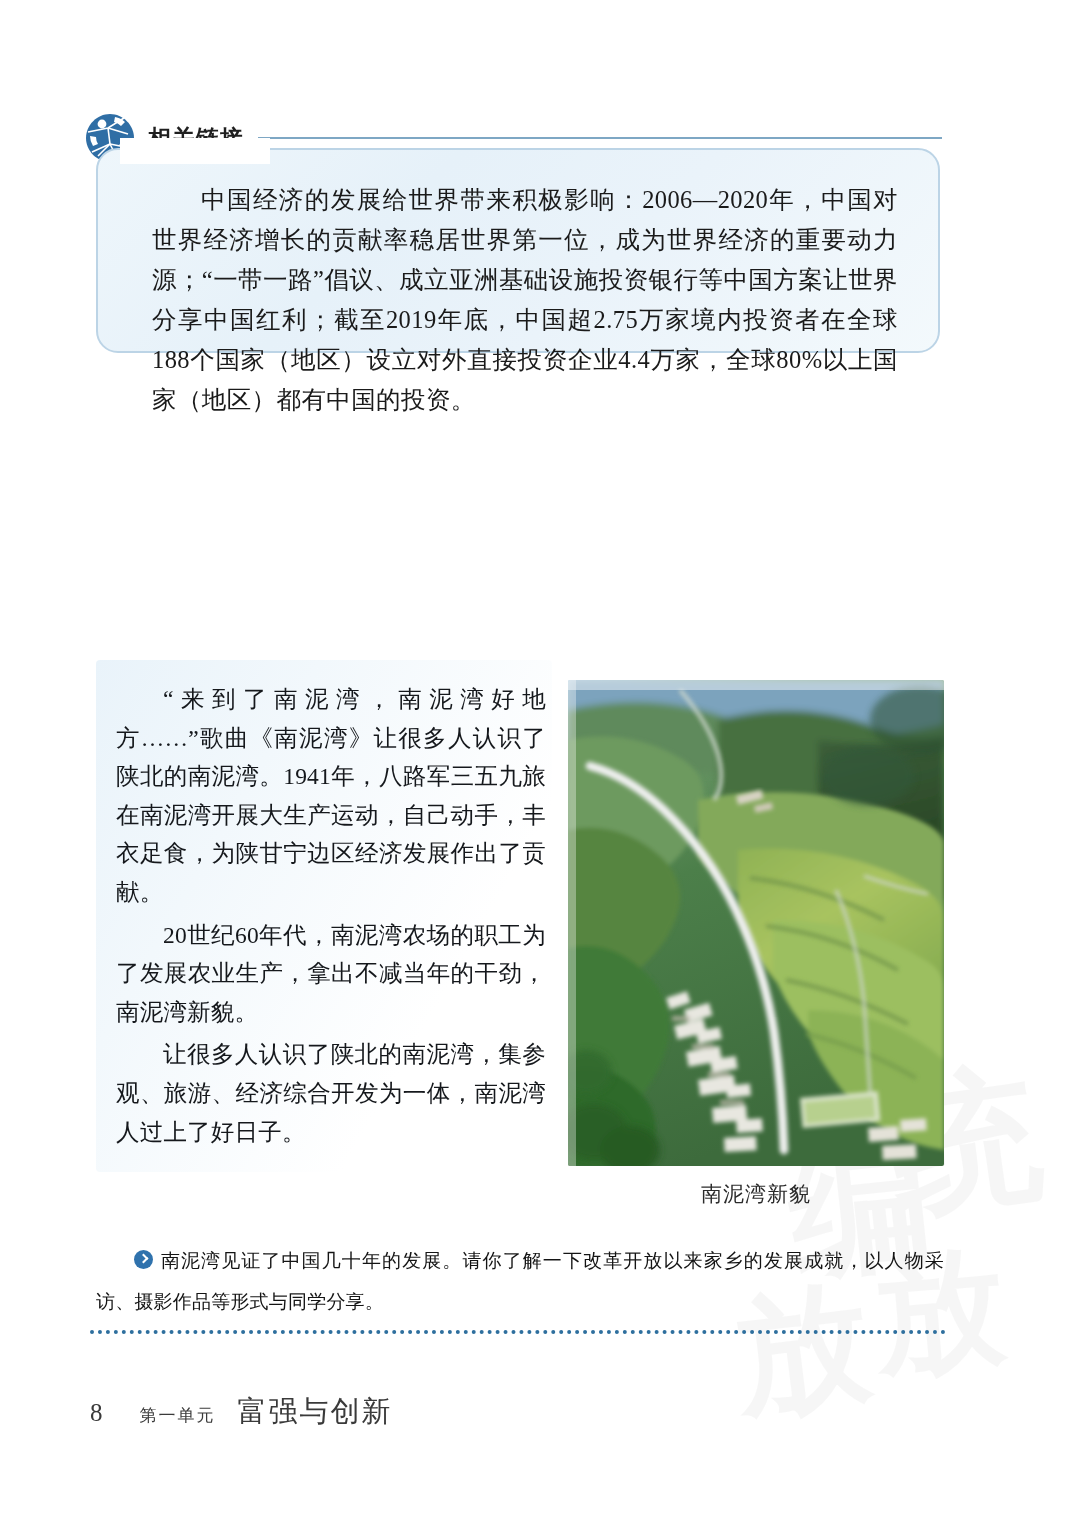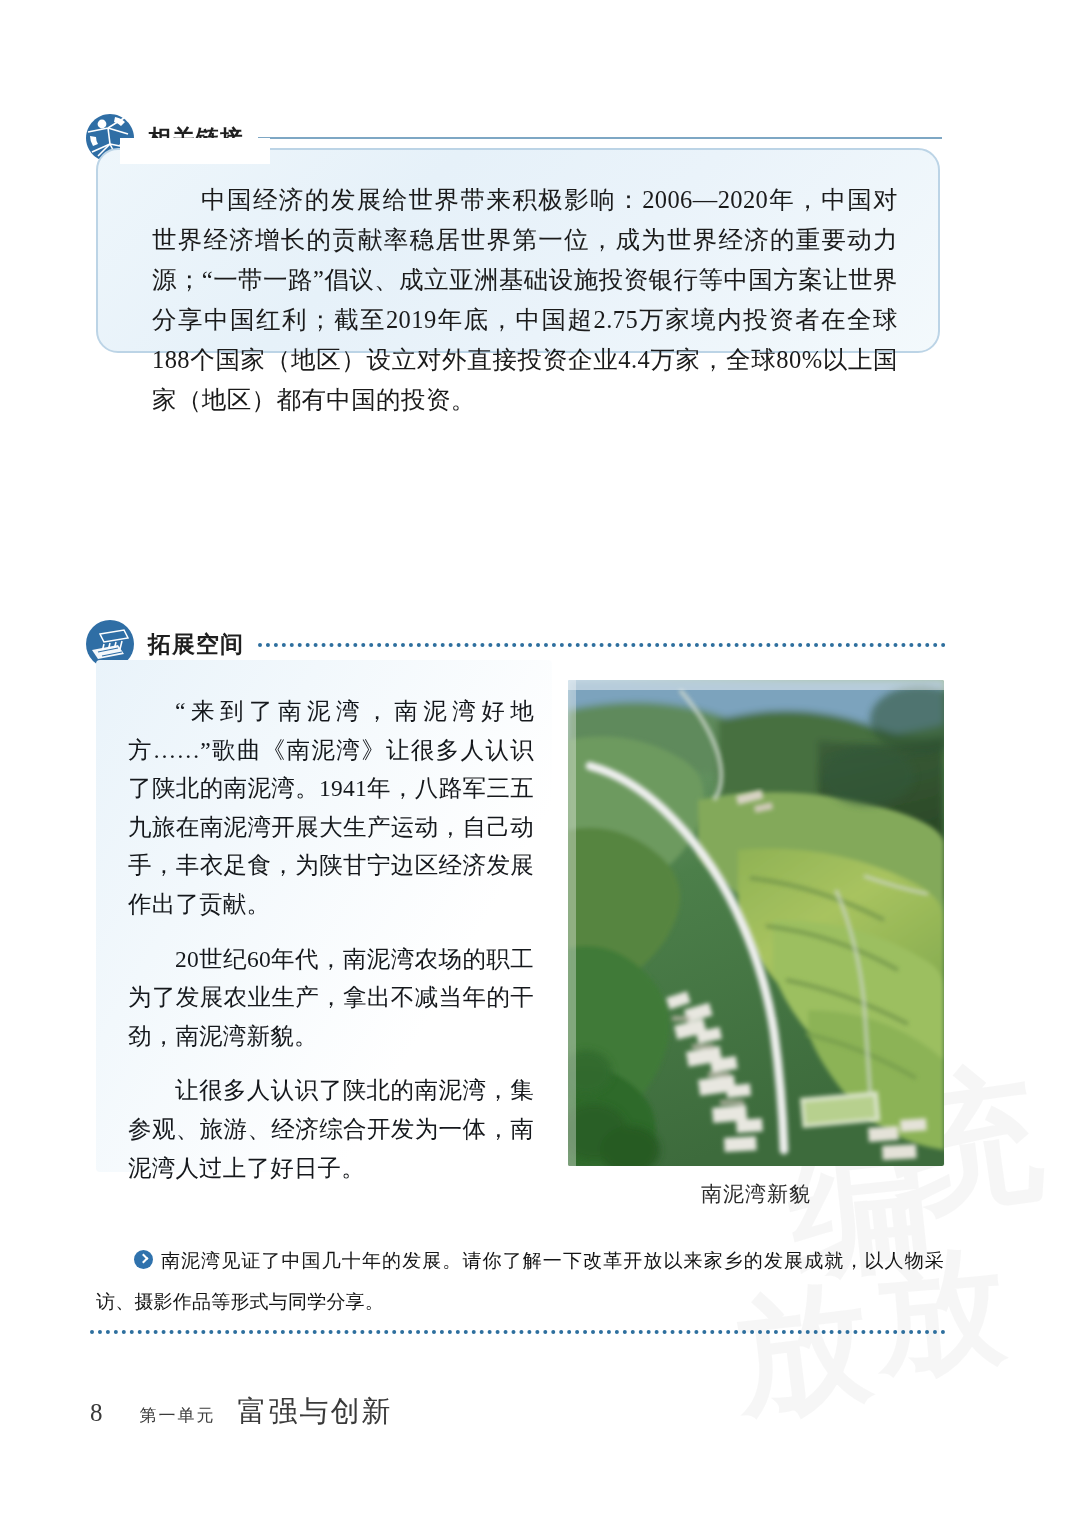--- a/index.html
+++ b/index.html
@@ -150,21 +150,21 @@
     top: 676px;
     width: 438px;
     font-family: "Liberation Serif", "DejaVu Serif", serif;
     font-size: 23.5px;
     line-height: 38.6px;
     color: #15181c;
     text-align: justify;
     text-justify: inter-character;
     letter-spacing: .2px;
   }
-  .expand-text p { margin: 16px; text-indent: 2em; }
+  .expand-text p { margin: 4px; text-indent: 2em; }
 
   
   .photo-wrap {
     position: absolute;
     left: 568px;
     top: 680px;
     width: 376px;
     height: 486px;
   }
   .photo {
@@ -291,43 +291,20 @@
     <span class="head-rule"></span>
   </div>
 
   <div class="link-box"></div>
   <div class="link-box-mask"></div>
   <div class="link-box-text kai">
     <p>中国经济的发展给世界带来积极影响：2006—2020年，中国对世界经济增长的贡献率稳居世界第一位，成为世界经济的重要动力源；“一带一路”倡议、成立亚洲基础设施投资银行等中国方案让世界分享中国红利；截至2019年底，中国超2.75万家境内投资者在全球188个国家（地区）设立对外直接投资企业4.4万家，全球80%以上国家（地区）都有中国的投资。</p>
   </div>
 
 
-  <div class="section-head" style="top:618px; width:862px;">
-    <span class="head-icon">
-      <svg viewBox="0 0 52 52" width="52" height="52" aria-hidden="true">
-        <circle cx="26" cy="26" r="24" fill="#2f6ea5"></circle>
-        <g stroke="#ffffff" stroke-width="1.5" fill="none">
-          <path d="M16 16 L40 12 L44 20 L20 24 Z"></path>
-          <path d="M20 26 L18 34"></path>
-          <path d="M26 25 L24 33"></path>
-          <path d="M32 24 L30 32"></path>
-          <path d="M38 23 L36 31"></path>
-        </g>
-        <g fill="#ffffff">
-          <path d="M8 32 L34 27 L40 36 L14 41 Z" opacity="0.95"></path>
-        </g>
-        <g stroke="#2f6ea5" stroke-width="1.1" fill="none">
-          <path d="M14 34 L34 30"></path>
-          <path d="M18 38 L38 34"></path>
-        </g>
-      </svg>
-    </span>
-    <span class="head-title">拓展空间</span>
-    <span class="head-rule dotted"></span>
-  </div>
 
   <div class="expand-panel"></div>
   <div class="expand-text">
     <p>“来到了南泥湾，南泥湾好地方……”歌曲《南泥湾》让很多人认识了陕北的南泥湾。1941年，八路军三五九旅在南泥湾开展大生产运动，自己动手，丰衣足食，为陕甘宁边区经济发展作出了贡献。</p>
     <p>20世纪60年代，南泥湾农场的职工为了发展农业生产，拿出不减当年的干劲，南泥湾新貌。</p>
     <p>让很多人认识了陕北的南泥湾，集参观、旅游、经济综合开发为一体，南泥湾人过上了好日子。</p>
   </div>
 
   <div class="photo-wrap">
     <svg class="photo" viewBox="0 0 376 486" preserveAspectRatio="none" aria-hidden="true">

